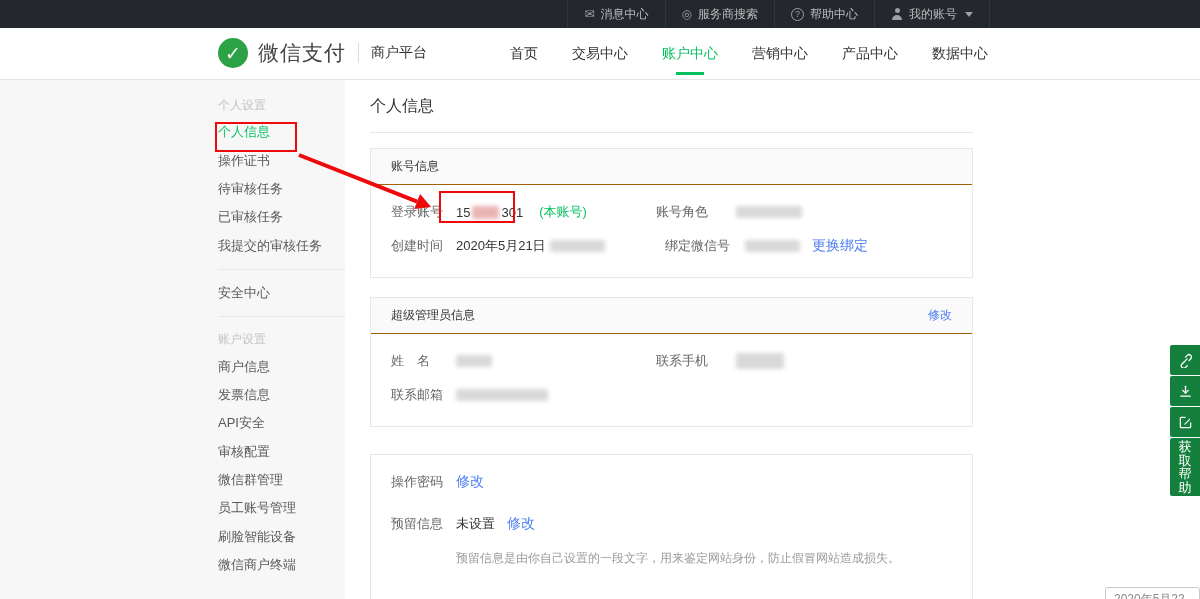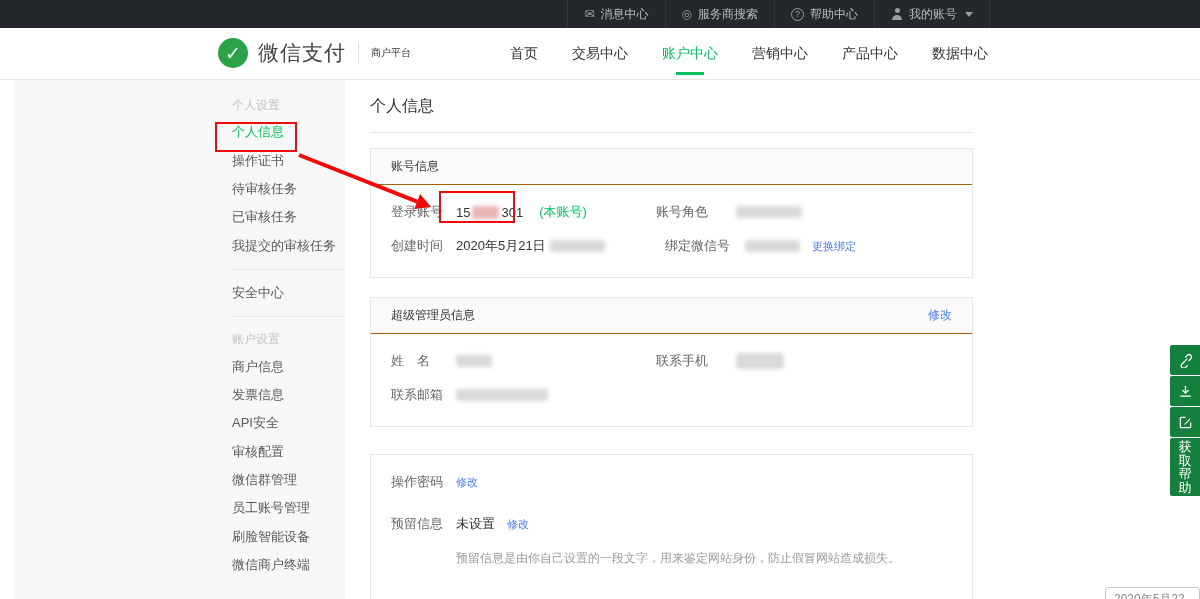--- a/index.html
+++ b/index.html
@@ -17,28 +17,28 @@
   .person::before { content:""; position:absolute; left:3.5px; top:0; width:5px; height:5px; border-radius:50%; background:#9aa0a5; }
   .person::after { content:""; position:absolute; left:1px; bottom:0; width:10px; height:5px; border-radius:5px 5px 0 0; background:#9aa0a5; }
   .caret { width:0; height:0; border-left:4px solid transparent; border-right:4px solid transparent; border-top:5px solid #9aa0a5; margin-left:2px; }
 
   
   .header { position:absolute; left:0; top:28px; width:1200px; height:52px; background:#fff; border-bottom:1px solid #e5e5e5; }
   .brand { position:absolute; left:218px; top:10px; display:flex; align-items:center; }
   .logo-circle { width:30px; height:30px; border-radius:50%; background:#2ba245; color:#fff; font-size:19px; font-weight:bold; display:flex; align-items:center; justify-content:center; }
   .brand-name { font-size:21px; color:#454545; margin-left:10px; letter-spacing:1px; }
   .brand-div { width:1px; height:20px; background:#dcdcdc; margin:0 12px; }
-  .portal { font-size:10px; color:#333; }
+  .portal { font-size:14px; color:#333; }
   .nav { position:absolute; right:210px; top:0; height:52px; display:flex; align-items:center; gap:30px; }
   .nav-item { position:relative; font-size:14px; color:#333; cursor:pointer; padding:4px 2px; }
   .nav-item.active { color:#07c160; }
   .nav-item.active::after { content:""; position:absolute; left:50%; transform:translateX(-50%); bottom:-8px; width:28px; height:3px; background:#07c160; }
 
   
-  .sidebar { position:absolute; left:14px; top:80px; width:345px; height:519px; background:#f7f7f7; overflow:hidden; }
+  .sidebar { position:absolute; left:0; top:80px; width:345px; height:519px; background:#f7f7f7; overflow:hidden; }
   .side-inner { padding:12px 0 0 218px; }
   .side-title { font-size:12px; color:#c3c3c3; height:26px; display:flex; align-items:center; }
   .side-item { font-size:13px; color:#5a5a5a; height:28.4px; display:flex; align-items:center; cursor:pointer; }
   .side-item.active { color:#07c160; }
   .side-div { width:127px; height:1px; background:#e9e9e9; margin:9px 0; }
 
   
   .content { position:absolute; left:345px; top:80px; width:855px; height:519px; background:#fff; }
   .content-inner { margin-left:25px; width:603px; }
   .page-title { font-size:16px; color:#333; padding-top:16px; }
@@ -48,21 +48,21 @@
   .card-b { padding:18px 20px 22px; }
   .row { display:flex; margin-bottom:16px; font-size:13px; align-items:center; }
   .row:last-child { margin-bottom:0;gap:9px; }
   .col-l { display:flex; width:265px; align-items:center; }
   .col-r { display:flex; align-items:center; }
   .lbl { width:65px; color:#666; flex:none; }
   .lbl-w { width:80px; color:#666; flex:none; }
   .val { color:#333; display:inline-flex; align-items:center; }
   .blob { display:inline-block; height:12px; width:60px; border-radius:2px; background:#d9d9d9; filter:blur(2px); vertical-align:middle; }
   .blob.pink { background:#eab3b3; height:13px; margin:0 2px; }
-  .link { color:#4c7df0; cursor:pointer; font-size:11px; }
+  .link { color:#4c7df0; cursor:pointer; font-size:14px; }
   .link.sm { font-size:12px; }
   .tag-green { color:#07c160; margin-left:16px; }
   .desc { font-size:12px; color:#9a9a9a; line-height:19px; margin-left:65px; margin-top:10px; }
 
   
   .float { position:absolute; right:0; top:345px; width:30px; display:flex; flex-direction:column; gap:1px; z-index:40; }
   .f-btn { width:30px; height:30px; background:#15803d; color:#fff; display:flex; align-items:center; justify-content:center; border-radius:2px 0 0 2px; cursor:pointer; }
   .f-btn.tall { height:58px; }
   .v-text { width:14px; font-size:13px; line-height:13.5px; word-break:break-all; text-align:center; color:#fff; }
 

